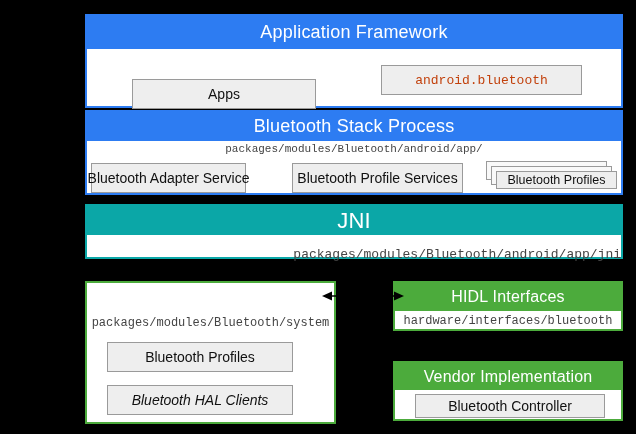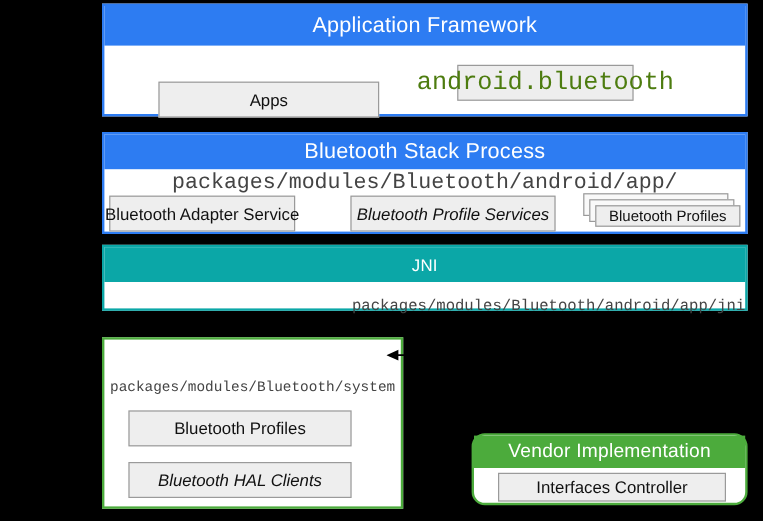--- a/index.html
+++ b/index.html
@@ -13,21 +13,21 @@
   .sec.green{border-color:var(--green);}
   .hdr{
     position:absolute;left:0;right:0;top:0;
     display:flex;align-items:center;justify-content:center;
     color:#fff;letter-spacing:.2px;
   }
   .sec.blue .hdr{background:var(--blue);}
   .sec.teal .hdr{background:var(--teal);}
   .sec.green .hdr{background:var(--green);}
   .hdr-lg{font-size:18px;}
-  .hdr-md{font-size:14px;}
+  .hdr-md{font-size:22px;}
   .hdr-sm{font-size:16px;}
   .mono{font-family:"Liberation Mono",monospace;color:#444;}
   .path{
     position:absolute;left:0;right:0;text-align:center;white-space:nowrap;
   }
   .box{
     position:absolute;box-sizing:border-box;
     background:#eee;border:1px solid #9a9a9a;
     display:flex;align-items:center;justify-content:center;
     font-size:14px;color:#111;white-space:nowrap;
@@ -37,51 +37,55 @@
     background:#f9f9f9;border:1px solid #9a9a9a;
   }
   .box.small{font-size:12.5px;}
   .arrow{position:absolute;z-index:5;}
 </style>
 </head>
 <body>
 
 <div class="canvas">
 
-  <div class="sec blue" style="left:85px;top:3px;width:538px;height:94px;">
+  <div class="sec blue" style="left:85px;top:14px;width:538px;height:94px;">
     <div class="hdr hdr-lg" style="height:33px;">Application Framework</div>
     <div class="box" style="left:45px;top:49px;width:184px;height:30px;margin-top:14px;">Apps</div>
-    <div class="box mono" style="left:294px;top:49px;width:147px;height:30px;font-size:21px;color:#4d7c0f;">android.bluetooth</div>
+    <div class="box mono" style="left:294px;top:49px;width:201px;height:30px;font-size:13px;color:#c2410c;">android.bluetooth</div>
   </div>
 
   <div class="sec blue" style="left:85px;top:110px;width:538px;height:85px;">
     <div class="hdr hdr-lg" style="height:29px;">Bluetooth Stack Process</div>
-    <div class="path mono" style="top:31px;font-size:18px;">packages/modules/Bluetooth/android/app/</div>
+    <div class="path mono" style="top:31px;font-size:11px;">packages/modules/Bluetooth/android/app/</div>
     <div class="box" style="left:4px;top:51px;width:155px;height:30px;">Bluetooth Adapter Service</div>
-    <div class="box" style="left:205px;top:51px;width:171px;height:30px;font-style:italic;">Bluetooth Profile Services</div>
+    <div class="box" style="left:205px;top:51px;width:171px;height:30px;">Bluetooth Profile Services</div>
     <div class="stackback" style="left:399px;top:49px;width:121px;height:19px;"></div>
     <div class="stackback" style="left:404px;top:54px;width:121px;height:19px;"></div>
     <div class="box small" style="left:409px;top:59px;width:121px;height:18px;">Bluetooth Profiles</div>
   </div>
 
   <div class="sec teal" style="left:85px;top:204px;width:538px;height:55px;">
     <div class="hdr hdr-md" style="height:29px;">JNI</div>
     <div class="path mono" style="top:41px;font-size:13px;text-align:right;">packages/modules/Bluetooth/android/app/jni</div>
   </div>
 
   <div class="sec green" style="left:85px;top:281px;width:251px;height:143px;">
     <div class="path mono" style="top:33px;font-size:12px;">packages/modules/Bluetooth/system</div>
     <div class="box" style="left:20px;top:59px;width:186px;height:30px;">Bluetooth Profiles</div>
     <div class="box" style="left:20px;top:102px;width:186px;height:30px;font-style:italic;">Bluetooth HAL Clients</div>
   </div>
 
+  <div class="sec green" style="left:393px;top:281px;width:230px;height:50px;">
+    <div class="hdr hdr-sm" style="height:28px;">HIDL Interfaces</div>
+    <div class="path mono" style="top:31px;font-size:12px;">hardware/interfaces/bluetooth</div>
+  </div>
 
-  <div class="sec green" style="left:393px;top:361px;width:230px;height:60px;border-radius:11px;">
+  <div class="sec green" style="left:393px;top:361px;width:230px;height:60px;">
     <div class="hdr hdr-sm" style="height:27px;">Vendor Implementation</div>
-    <div class="box" style="left:20px;top:31px;width:190px;height:24px;">Interfaces Controller</div>
+    <div class="box" style="left:20px;top:31px;width:190px;height:24px;">Bluetooth Controller</div>
   </div>
 
   <svg class="arrow" style="left:322px;top:289px;" width="82" height="14" viewBox="0 0 82 14">
     <line x1="8" y1="7" x2="74" y2="7" stroke="#000" stroke-width="1.5"></line>
     <polygon points="0,7 10,2.5 10,11.5" fill="#000"></polygon>
     <polygon points="82,7 72,2.5 72,11.5" fill="#000"></polygon>
   </svg>
 
 </div>
 

